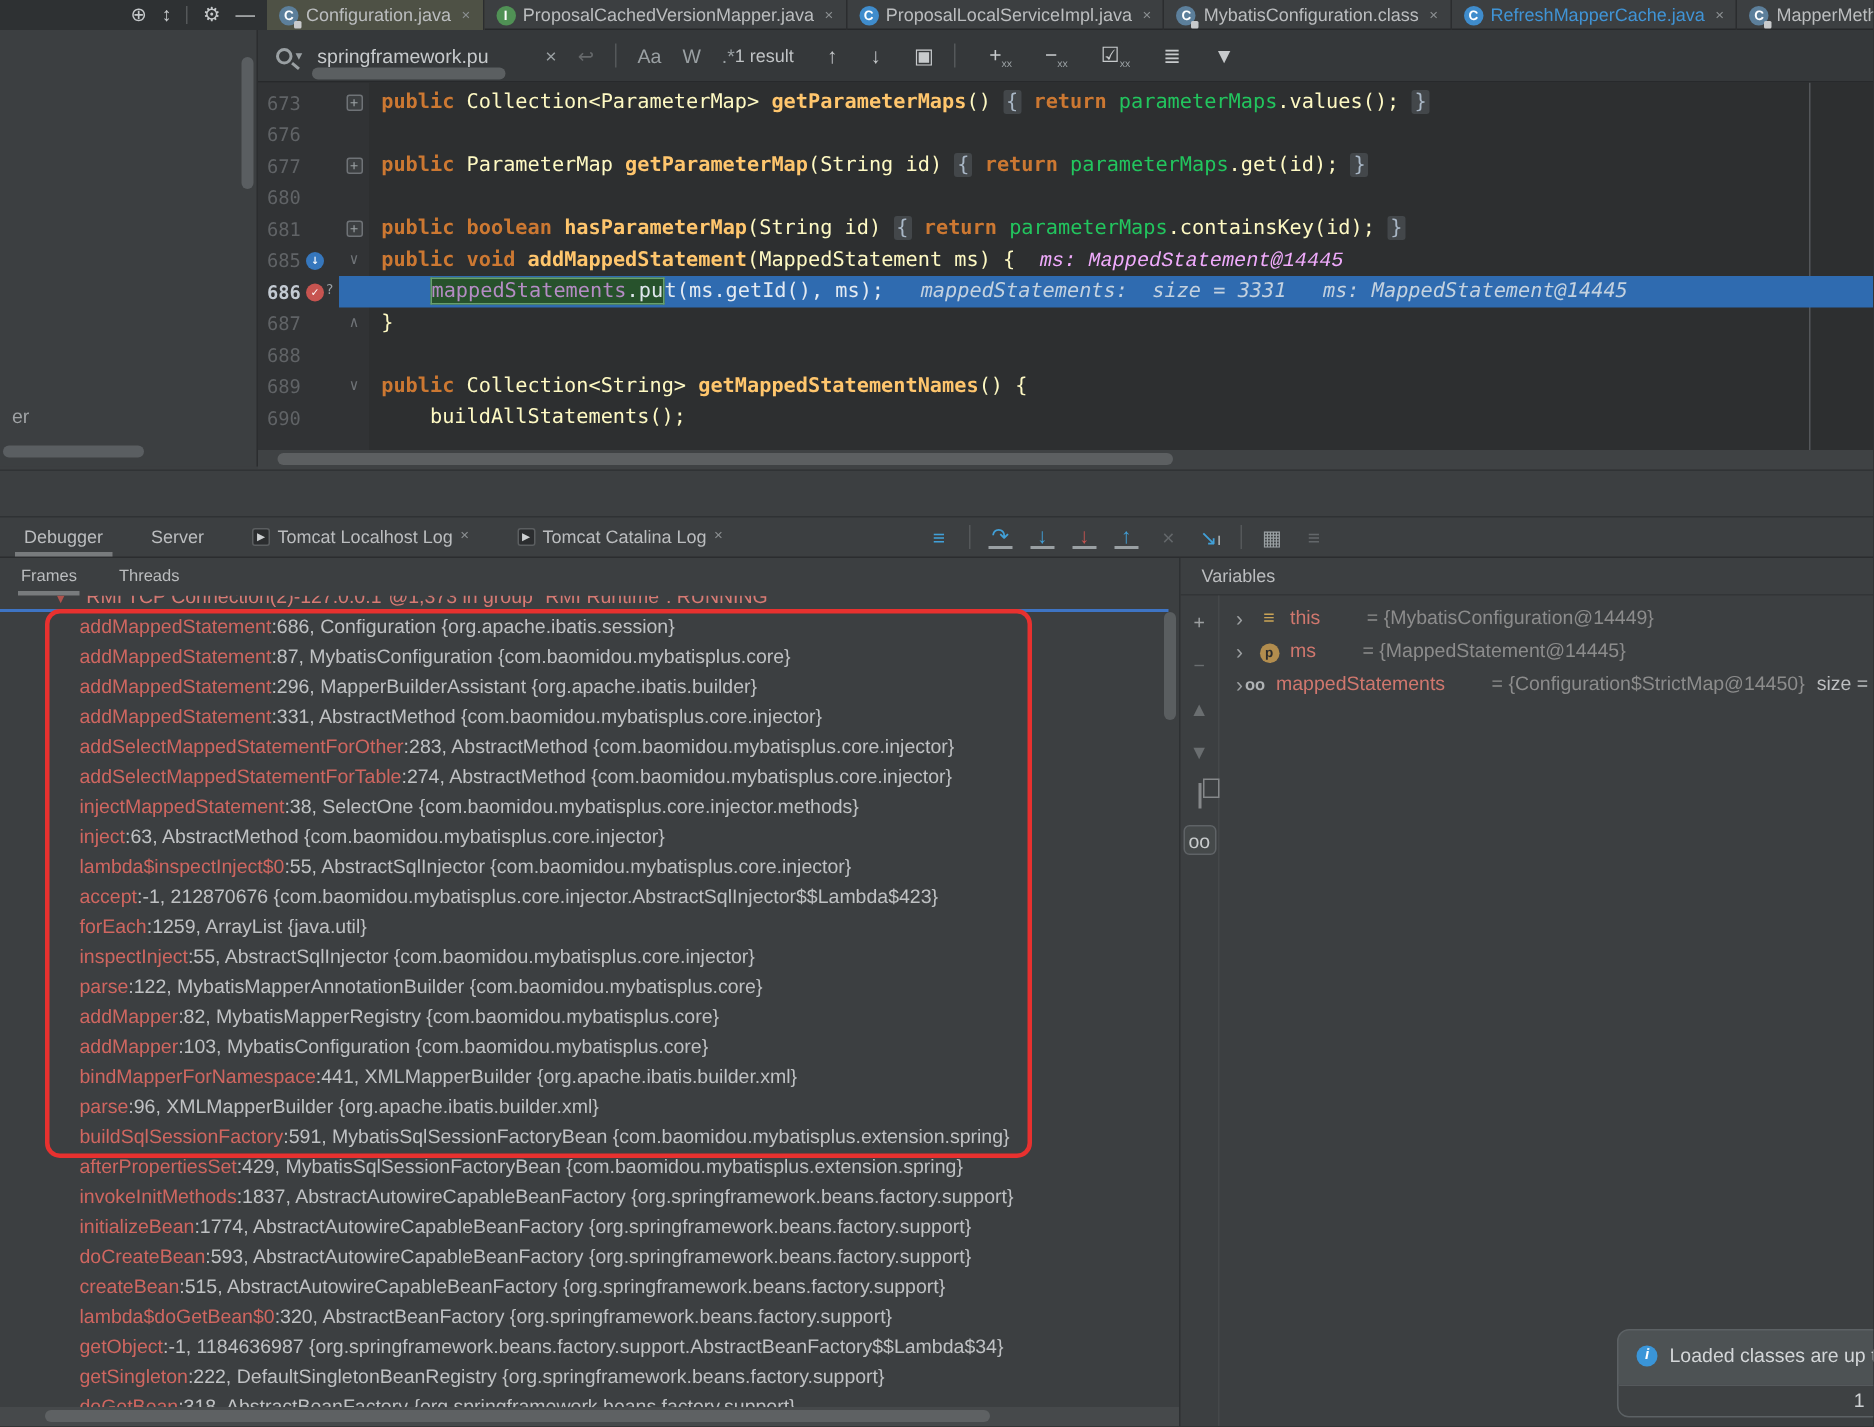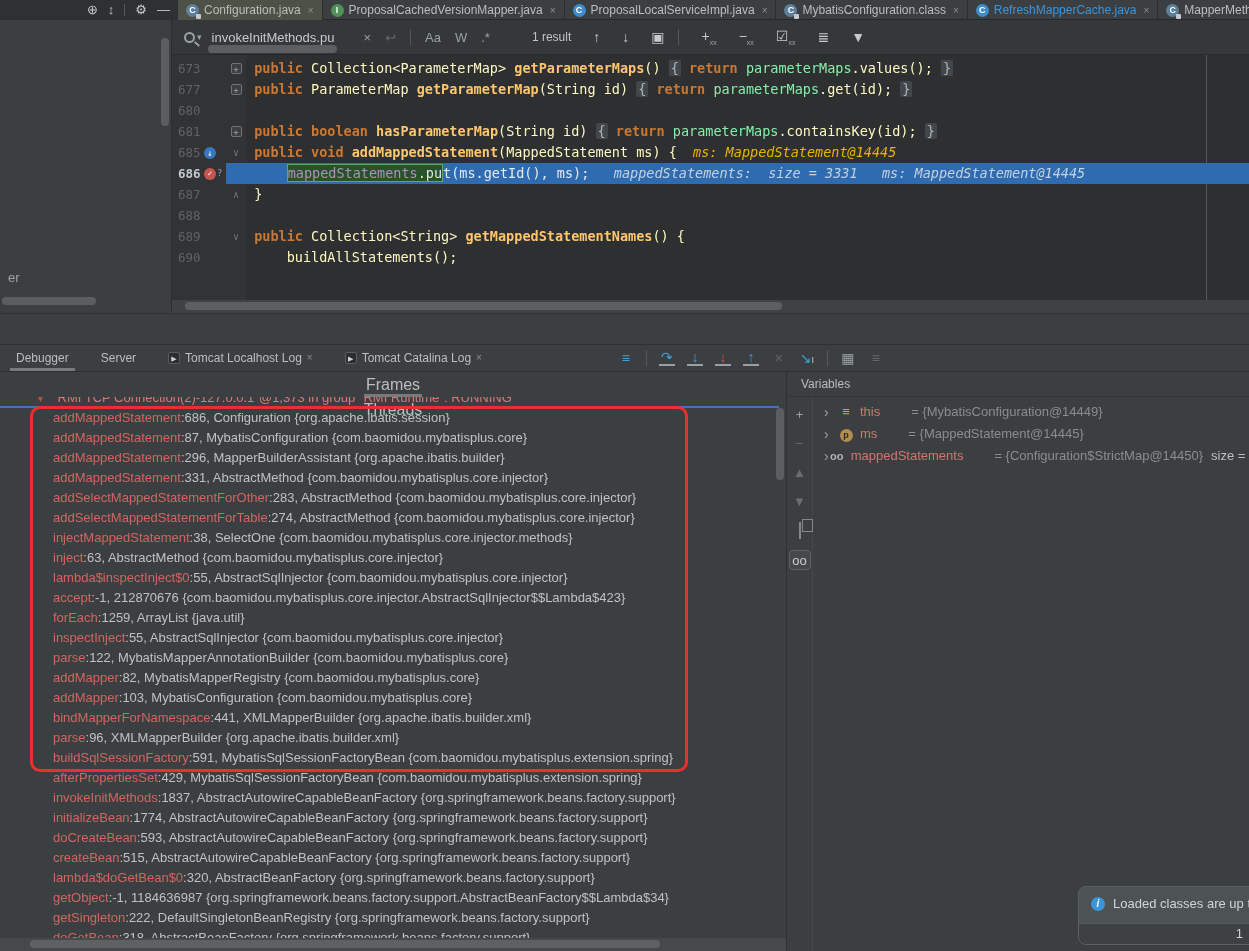--- a/index.html
+++ b/index.html
@@ -31,21 +31,21 @@
   .searchrow { position:absolute; left:172px; top:20px; right:0; height:35px; background:#35383a;
                border-bottom:1px solid #27292b; display:flex; align-items:center; font-size:13px; }
   .mag { position:relative; width:11px; height:11px; border:2px solid #9aa0a3; border-radius:50%; margin-left:12px; }
   .mag::after { content:""; position:absolute; left:8px; top:9px; width:6px; height:2px;
                 background:#9aa0a3; transform:rotate(40deg); }
   .caret-s { color:#9aa0a3; font-size:9px; margin-left:2px; }
   .squery { color:#c7cacc; margin-left:10px; min-width:138px; }
   .sbtn { color:#9aa0a3; margin-left:14px; font-size:13px; }
   .sbtn.dim { color:#66696b; }
   .ssep { width:1px; height:16px; background:#55585a; margin-left:14px; }
-  .scount { color:#c0c3c5; font-size:12px; margin-left:42px; }
+  .scount { color:#c0c3c5; font-size:12px; }
   .snav { color:#c7cacc; font-size:14px; margin-left:22px; }
   .subx { font-size:7px; color:#9aa0a3; vertical-align:sub; }
   .spill { position:absolute; left:36px; top:25px; width:129px; height:8px; background:#5b5f61; border-radius:4px; }
 
   
   .leftpanel { position:absolute; left:0; top:20px; width:172px; height:291px; background:#3c3f41;
                border-right:1px solid #2b2d2f; }
   .leftpanel .cliptext { position:absolute; left:8px; top:250px; font-size:13px; color:#9fa2a4; }
   .lp-vscroll { position:absolute; right:2px; top:18px; width:8px; height:88px; background:#5a5e61; border-radius:4px; }
   .lp-hscroll { position:absolute; left:2px; bottom:6px; width:94px; height:8px; background:#5a5e61; border-radius:4px; }
@@ -61,23 +61,23 @@
   .crow.current .gnum { color:#c3cad2; font-weight:bold; }
   .gicon { width:22px; flex:0 0 22px; display:flex; align-items:center; }
   .gfold { width:20px; flex:0 0 20px; text-align:center; color:#6f7377; font-size:10px; }
   .gfold .fbox { display:inline-block; width:11px; height:11px; line-height:10px; border:1px solid #6f7377;
                  font-size:9px; color:#9aa0a3; background:#3c3f41; border-radius:2px; }
   .linemain { flex:1; display:flex; }
   .crow.current .linemain { background:#2f6bb0; }
   .tk-kw { color:#cc7832; font-weight:bold; }
   .tk-pl { color:#fef9c3; }
   .tk-mt { color:#ffc66d; font-weight:bold; }
-  .tk-fd { color:#86efac; }
+  .tk-fd { color:#22c55e; }
   .tk-br { color:#a9b7c6; background:#43474a; padding:0 2px; border-radius:2px; }
-  .tk-hint { color:#eab308; font-style:italic; }
+  .tk-hint { color:#f0abfc; font-style:italic;font-family:Liberation Mono, monospace; }
   .tk-bhint { color:#c3d1df; font-style:italic; }
   .tk-cur { color:#e3eaf2; }
   .tk-boxfd { color:#b58cc4; background:#27522c; border:1px solid #69a06d; border-right:none; }
   .tk-boxpl { color:#dfe6ec; background:#27522c; border:1px solid #69a06d; border-left:none; }
   .execicon { display:inline-block; width:12px; height:12px; border-radius:50%; background:#3677bd;
               color:#fff; font-size:9px; line-height:12px; text-align:center; }
   .bpicon { display:inline-block; width:12px; height:12px; border-radius:50%; background:#c75450;
             color:#fff; font-size:8px; line-height:12px; text-align:center; }
   .bpq { color:#9aa0a4; font-size:9px; margin-left:1px; }
   .ed-hscroll { position:absolute; left:172px; top:300px; right:0; height:13px; background:#3f4244; }
@@ -99,21 +99,21 @@
   .dicon { font-size:14px; width:16px; text-align:center; }
   .dicon.cyan { color:#41a0d8; }
   .dicon.red { color:#c75450; }
   .dicon.gray { color:#9aa0a3; }
   .dicon.dim { color:#63676a; }
   .dicon.step { border-bottom:2px solid #9aa0a3; line-height:13px; }
   .dsep { width:1px; height:16px; background:#55585a; }
   .rtc-i { font-size:9px; color:#c7cacc; }
 
   .viewtabs { position:absolute; left:0; top:372px; width:786px; height:25px; display:flex;
-              font-size:16px; align-items:center;flex-direction:column; }
+              font-size:11px; align-items:flex-start; }
   .vtab { padding:0 14px; height:25px; line-height:25px; position:relative; }
   .vtab.selected::after { content:""; position:absolute; left:12px; right:12px; bottom:0; height:3px; background:#787b7d; }
 
   .frames { position:absolute; left:0; top:397px; width:786px; height:541px; overflow:hidden; font-size:13px; }
   .threadrow { height:9px; overflow:hidden; }
   .threadrow .inner { margin-top:-7px; padding-left:36px; color:#d77a74; white-space:nowrap; }
   .threadrow .arr { color:#b0524c; font-size:9px; margin-right:8px; }
   .focusline { height:2px; background:#3e74c4; width:779px; }
   .framerow { height:20px; line-height:20px; padding-left:53px; white-space:nowrap; }
   .fr-m { color:#cf6660; }
@@ -199,21 +199,21 @@
       </div>
       <div class="tab">
         <span class="tico class">C<span class="sub"></span></span>
         <span class="lbl">MapperMethod.java</span>
       </div>
     </div>
 
   <div class="searchrow">
     <span class="mag"></span>
     <span class="caret-s">▾</span>
-    <span class="squery">invokeInitMethods.pu</span>
+    <span class="squery">springframework.pu</span>
     <span class="sbtn">×</span>
     <span class="sbtn dim">↩</span>
     <span class="ssep"></span>
     <span class="sbtn">Aa</span>
     <span class="sbtn">W</span>
     <span class="sbtn">.*</span>
     <span class="scount">1 result</span>
     <span class="snav">↑</span>
     <span class="snav">↓</span>
     <span class="snav">▣</span>
@@ -230,20 +230,21 @@
     <span class="cliptext">er</span>
     <div class="lp-vscroll"></div>
     <div class="lp-hscroll"></div>
   </div>
 
   <div class="editor">
     <div class="gutterbg"></div>
     <div class="marginguide"></div>
     <div class="codelines" id="code-lines">
         <div class="crow"><span class="gnum">673</span><span class="gicon"></span><span class="linemain"><span class="gfold"><span class="fbox">+</span></span><span><span class="tk-pl"> </span><span class="tk-kw">public</span><span class="tk-pl"> Collection&lt;ParameterMap&gt; </span><span class="tk-mt">getParameterMaps</span><span class="tk-pl">() </span><span class="tk-br">{</span><span class="tk-pl"> </span><span class="tk-kw">return</span><span class="tk-pl"> </span><span class="tk-fd">parameterMaps</span><span class="tk-pl">.values(); </span><span class="tk-br">}</span></span></span></div>
+        <div class="crow"><span class="gnum">676</span><span class="gicon"></span><span class="linemain"><span class="gfold"></span><span></span></span></div>
         <div class="crow"><span class="gnum">677</span><span class="gicon"></span><span class="linemain"><span class="gfold"><span class="fbox">+</span></span><span><span class="tk-pl"> </span><span class="tk-kw">public</span><span class="tk-pl"> ParameterMap </span><span class="tk-mt">getParameterMap</span><span class="tk-pl">(String id) </span><span class="tk-br">{</span><span class="tk-pl"> </span><span class="tk-kw">return</span><span class="tk-pl"> </span><span class="tk-fd">parameterMaps</span><span class="tk-pl">.get(id); </span><span class="tk-br">}</span></span></span></div>
         <div class="crow"><span class="gnum">680</span><span class="gicon"></span><span class="linemain"><span class="gfold"></span><span></span></span></div>
         <div class="crow"><span class="gnum">681</span><span class="gicon"></span><span class="linemain"><span class="gfold"><span class="fbox">+</span></span><span><span class="tk-pl"> </span><span class="tk-kw">public</span><span class="tk-pl"> </span><span class="tk-kw">boolean</span><span class="tk-pl"> </span><span class="tk-mt">hasParameterMap</span><span class="tk-pl">(String id) </span><span class="tk-br">{</span><span class="tk-pl"> </span><span class="tk-kw">return</span><span class="tk-pl"> </span><span class="tk-fd">parameterMaps</span><span class="tk-pl">.containsKey(id); </span><span class="tk-br">}</span></span></span></div>
         <div class="crow"><span class="gnum">685</span><span class="gicon"><span class="execicon">↓</span></span><span class="linemain"><span class="gfold">∨</span><span><span class="tk-pl"> </span><span class="tk-kw">public</span><span class="tk-pl"> </span><span class="tk-kw">void</span><span class="tk-pl"> </span><span class="tk-mt">addMappedStatement</span><span class="tk-pl">(MappedStatement ms) {  </span><span class="tk-hint">ms: MappedStatement@14445</span></span></span></div>
         <div class="crow current"><span class="gnum">686</span><span class="gicon"><span class="bpicon">✓</span><span class="bpq">?</span></span><span class="linemain"><span class="gfold"></span><span><span class="tk-cur">     </span><span class="tk-boxfd">mappedStatements</span><span class="tk-boxpl">.pu</span><span class="tk-cur">t(ms.getId(), ms);</span><span class="tk-bhint">   mappedStatements:  size = 3331   ms: MappedStatement@14445</span></span></span></div>
         <div class="crow"><span class="gnum">687</span><span class="gicon"></span><span class="linemain"><span class="gfold">∧</span><span><span class="tk-pl"> }</span></span></span></div>
         <div class="crow"><span class="gnum">688</span><span class="gicon"></span><span class="linemain"><span class="gfold"></span><span></span></span></div>
         <div class="crow"><span class="gnum">689</span><span class="gicon"></span><span class="linemain"><span class="gfold">∨</span><span><span class="tk-pl"> </span><span class="tk-kw">public</span><span class="tk-pl"> Collection&lt;String&gt; </span><span class="tk-mt">getMappedStatementNames</span><span class="tk-pl">() {</span></span></span></div>
         <div class="crow"><span class="gnum">690</span><span class="gicon"></span><span class="linemain"><span class="gfold"></span><span><span class="tk-pl">     buildAllStatements();</span></span></span></div>
       </div>

